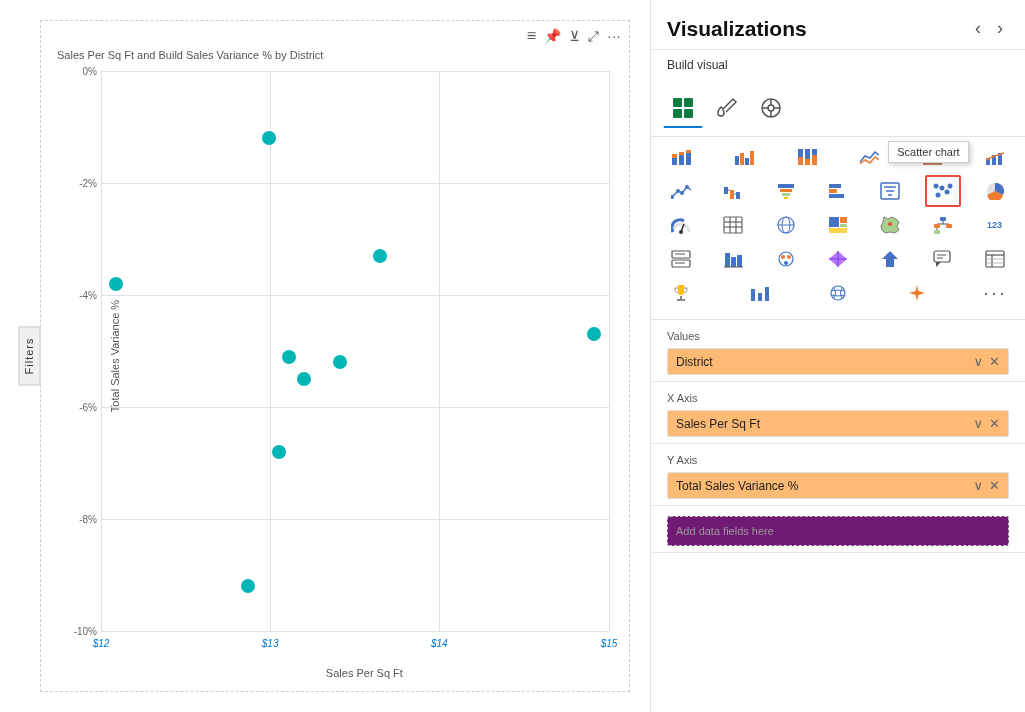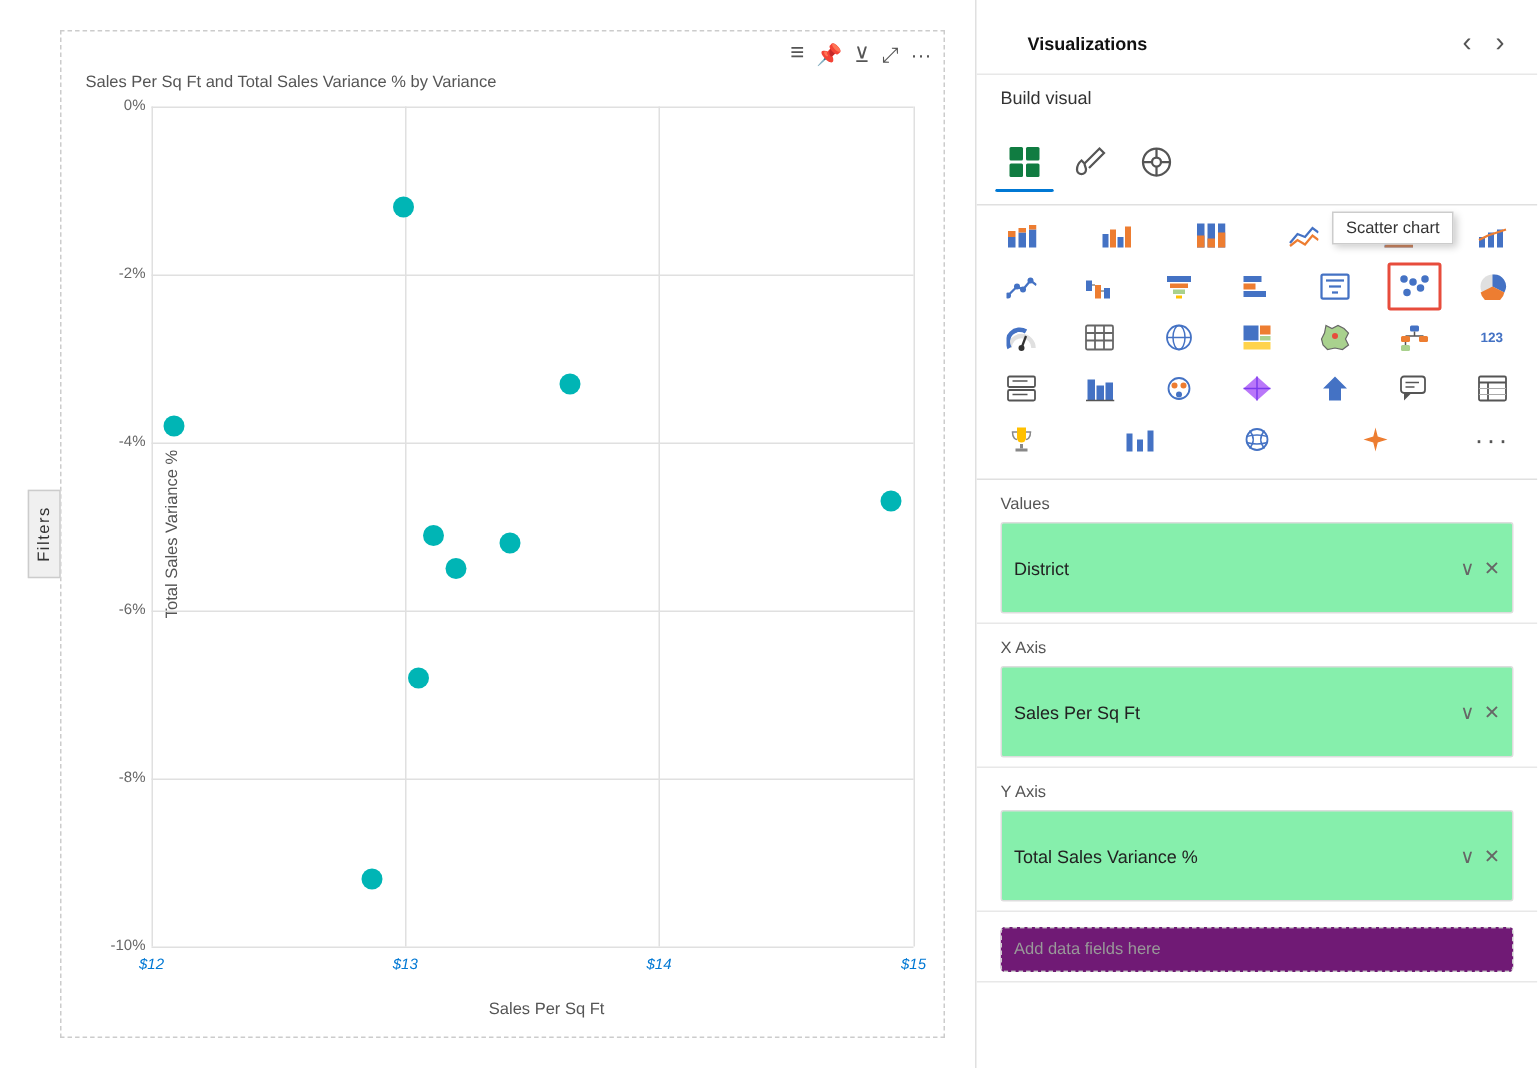--- a/index.html
+++ b/index.html
@@ -154,24 +154,23 @@
 
     .right-panel-header {
       display: flex;
       align-items: center;
       justify-content: space-between;
       padding: 16px 16px 8px 16px;
       border-bottom: 1px solid #e8e8e8;
     }
 
     .right-panel-title {
-      font-size: 12px;
+      font-size: 21px;
       font-weight: 600;
       color: #111;
-      margin-left: 18px;
     }
 
     .panel-nav {
       display: flex;
       gap: 4px;
     }
 
     .panel-nav span {
       font-size: 16px;
       color: #555;
@@ -243,24 +242,24 @@
       font-size: 11px;
       color: #555;
       font-weight: 500;
       margin-bottom: 6px;
     }
 
     .field-pill {
       display: flex;
       align-items: center;
       justify-content: space-between;
-      background: #86efac;
+      background: #fdba74;
       border: 1px solid #ddd;
       border-radius: 2px;
-      padding: 22px 8px;
+      padding: 5px 8px;
       font-size: 12px;
       color: #222;
     }
 
     .field-pill-right {
       display: flex;
       align-items: center;
       gap: 6px;
     }
 
@@ -314,21 +313,21 @@
   <div class="chart-container">
 
     <div class="chart-toolbar">
       <span style="font-size:16px;">≡</span>
       <span>📌</span>
       <span>⊻</span>
       <span>⤢</span>
       <span>···</span>
     </div>
 
-    <div class="chart-title">Sales Per Sq Ft and Total Sales Variance % by Variance</div>
+    <div class="chart-title">Sales Per Sq Ft and Build Sales Variance % by District</div>
 
     <div class="y-axis-label" style="left:18px; top:50%; transform:translateY(-50%) rotate(-90deg);">Total Sales Variance %</div>
 
     <div class="chart-inner" id="chartInner">
 
       <div class="grid-line-h" style="top:0%;">
         <span class="y-tick-label">0%</span>
       </div>
       <div class="grid-line-h" style="top:20%;">
         <span class="y-tick-label">-2%</span>

